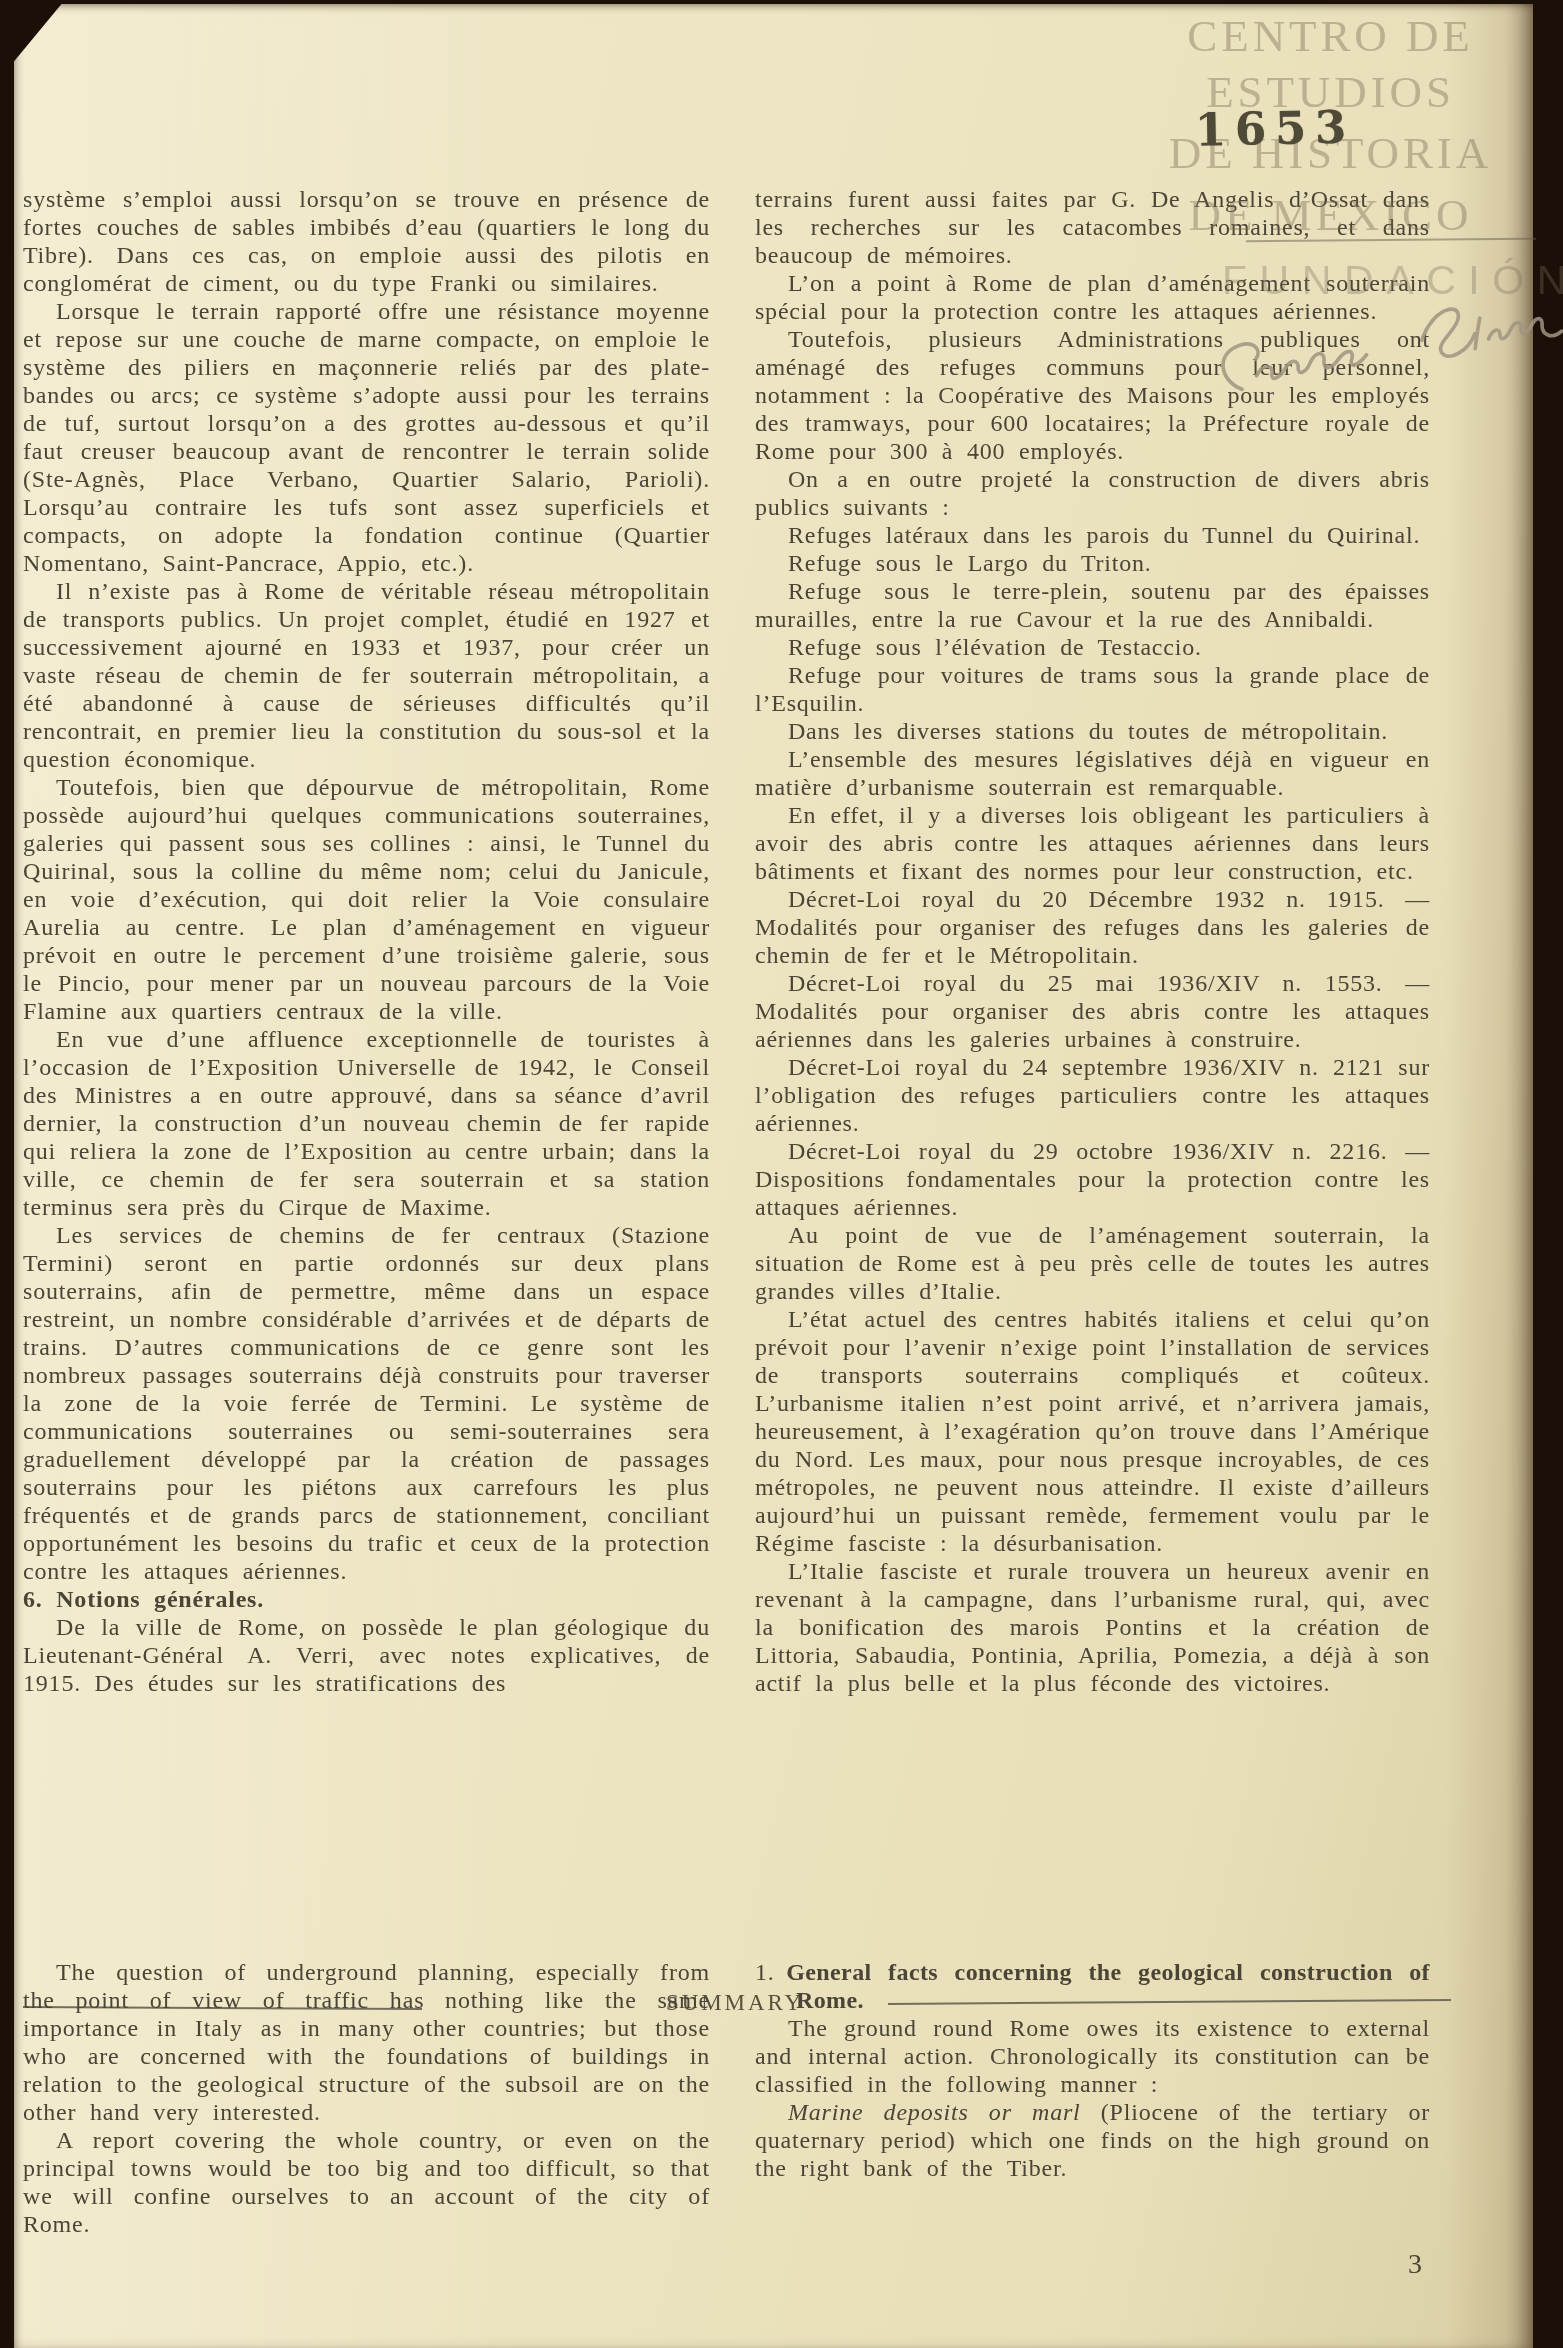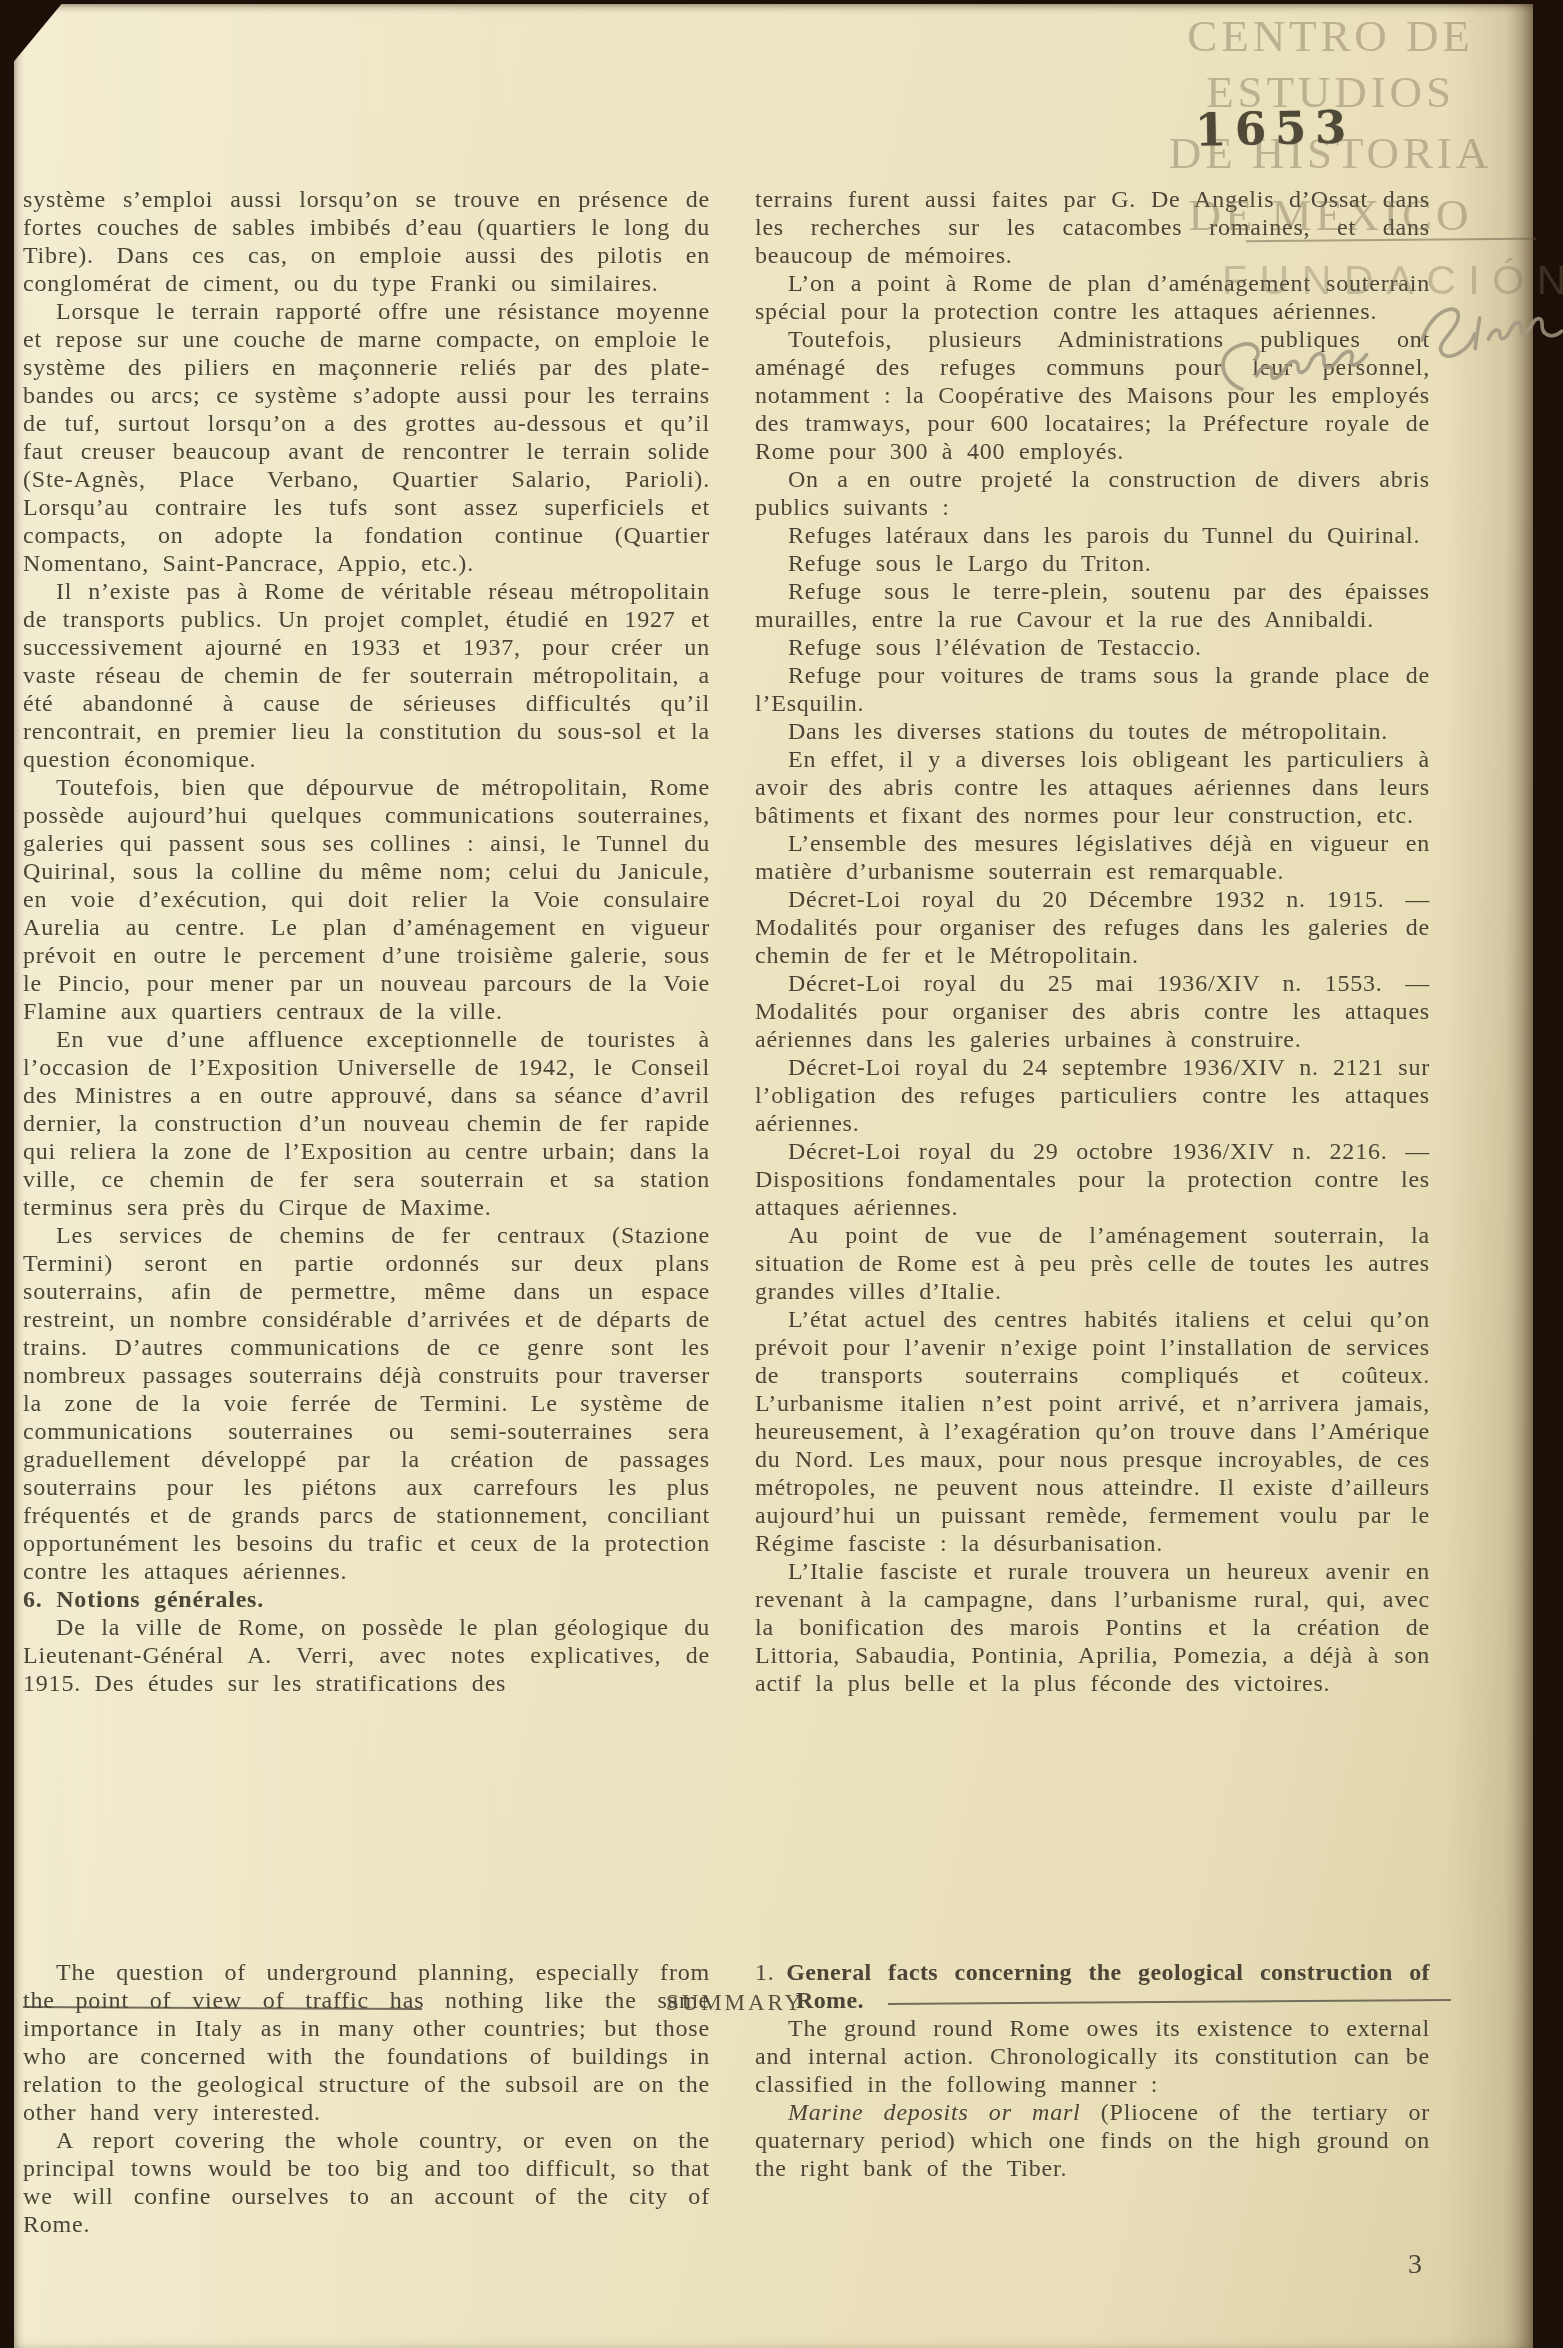--- a/index.html
+++ b/index.html
@@ -78,22 +78,22 @@
       <p>terrains furent aussi faites par G. De Angelis d’Ossat dans les recherches sur les catacombes romaines, et dans beaucoup de mémoires.</p>
       <p class="ind">L’on a point à Rome de plan d’aménagement souterrain spécial pour la protection contre les attaques aériennes.</p>
       <p class="ind">Toutefois, plusieurs Administrations publiques ont aménagé des refuges communs pour leur personnel, notamment : la Coopérative des Maisons pour les employés des tramways, pour 600 locataires; la Préfecture royale de Rome pour 300 à 400 employés.</p>
       <p class="ind">On a en outre projeté la construction de divers abris publics suivants :</p>
       <p class="ind">Refuges latéraux dans les parois du Tunnel du Quirinal.</p>
       <p class="ind">Refuge sous le Largo du Triton.</p>
       <p class="ind">Refuge sous le terre-plein, soutenu par des épaisses murailles, entre la rue Cavour et la rue des Annibaldi.</p>
       <p class="ind">Refuge sous l’élévation de Testaccio.</p>
       <p class="ind">Refuge pour voitures de trams sous la grande place de l’Esquilin.</p>
       <p class="ind">Dans les diverses stations du toutes de métropolitain.</p>
+      <p class="ind">L’ensemble des mesures législatives déjà en vigueur en matière d’urbanisme souterrain est remarquable.</p>
       <p class="ind">En effet, il y a diverses lois obligeant les particuliers à avoir des abris contre les attaques aériennes dans leurs bâtiments et fixant des normes pour leur construction, etc.</p>
-      <p class="ind">L’ensemble des mesures législatives déjà en vigueur en matière d’urbanisme souterrain est remarquable.</p>
       <p class="ind">Décret-Loi royal du 20 Décembre 1932 n. 1915. — Modalités pour organiser des refuges dans les galeries de chemin de fer et le Métropolitain.</p>
       <p class="ind">Décret-Loi royal du 25 mai 1936/XIV n. 1553. — Modalités pour organiser des abris contre les attaques aériennes dans les galeries urbaines à construire.</p>
       <p class="ind">Décret-Loi royal du 24 septembre 1936/XIV n. 2121 sur l’obligation des refuges particuliers contre les attaques aériennes.</p>
       <p class="ind">Décret-Loi royal du 29 octobre 1936/XIV n. 2216. — Dispositions fondamentales pour la protection contre les attaques aériennes.</p>
       <p class="ind">Au point de vue de l’aménagement souterrain, la situation de Rome est à peu près celle de toutes les autres grandes villes d’Italie.</p>
       <p class="ind">L’état actuel des centres habités italiens et celui qu’on prévoit pour l’avenir n’exige point l’installation de services de transports souterrains compliqués et coûteux. L’urbanisme italien n’est point arrivé, et n’arrivera jamais, heureusement, à l’exagération qu’on trouve dans l’Amérique du Nord. Les maux, pour nous presque incroyables, de ces métropoles, ne peuvent nous atteindre. Il existe d’ailleurs aujourd’hui un puissant remède, fermement voulu par le Régime fasciste : la désurbanisation.</p>
       <p class="ind">L’Italie fasciste et rurale trouvera un heureux avenir en revenant à la campagne, dans l’urbanisme rural, qui, avec la bonification des marois Pontins et la création de Littoria, Sabaudia, Pontinia, Aprilia, Pomezia, a déjà à son actif la plus belle et la plus féconde des victoires.</p>
     </div>
   </div>
 

